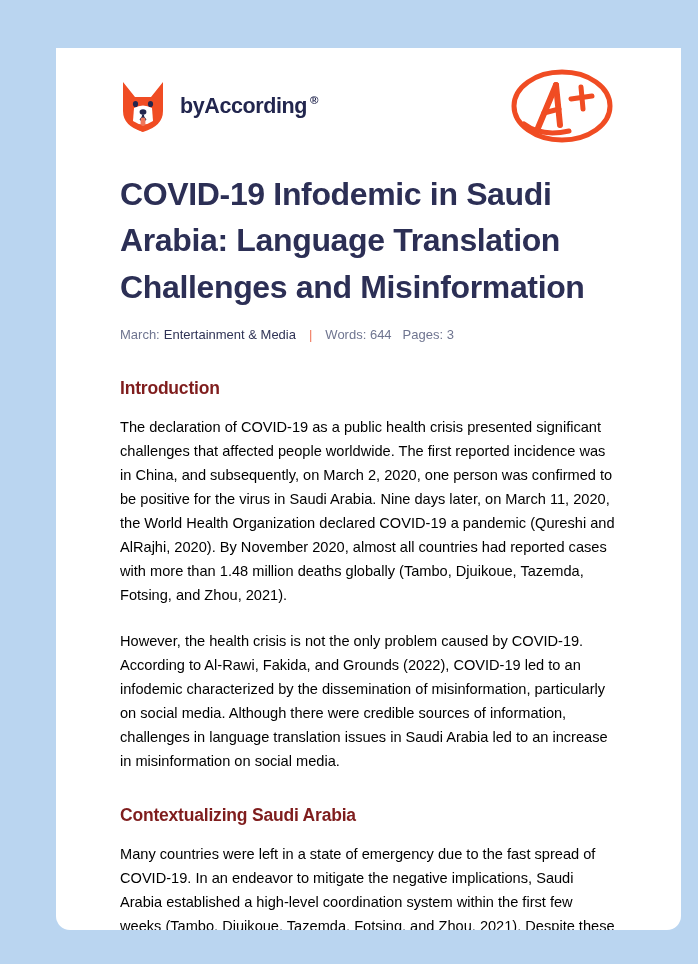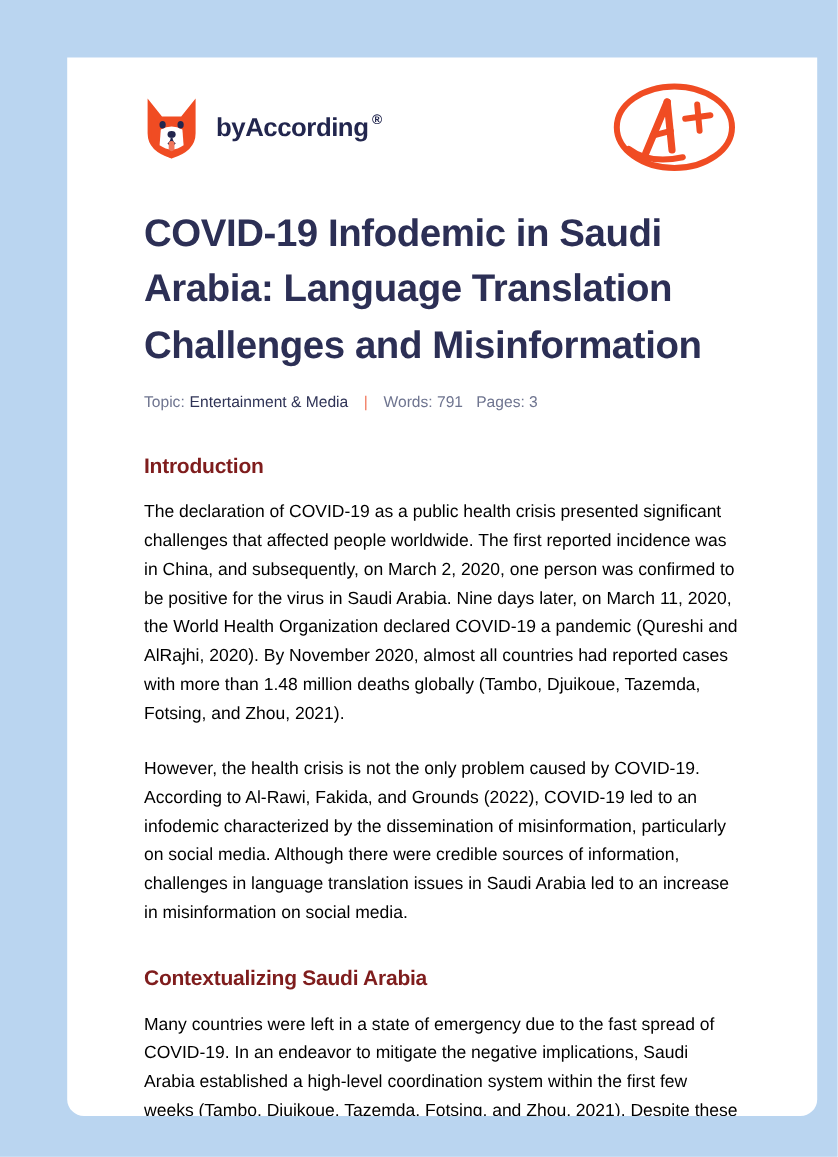--- a/index.html
+++ b/index.html
@@ -163,24 +163,24 @@
         <path d="M49 20 L53 60" fill="none" stroke="#f04c23" stroke-width="6" stroke-linecap="round"></path>
         <path d="M37 48 L52 44" fill="none" stroke="#f04c23" stroke-width="5" stroke-linecap="round"></path>
         <path d="M64 34 L85 31" fill="none" stroke="#f04c23" stroke-width="5" stroke-linecap="round"></path>
         <path d="M74 22 L76 44" fill="none" stroke="#f04c23" stroke-width="5" stroke-linecap="round"></path>
       </svg>
     </div>
 
     <h1 class="doc-title">COVID-19 Infodemic in Saudi Arabia: Language Translation Challenges and Misinformation</h1>
 
     <div class="doc-meta">
-      <span class="meta-label">Topic:</span>
+      <span class="meta-label">March:</span>
       <span class="meta-topic">Entertainment &amp; Media</span>
       <span class="meta-sep">|</span>
-      <span class="meta-words">Words: 791</span>
+      <span class="meta-words">Words: 644</span>
       <span class="meta-pages">Pages: 3</span>
     </div>
 
     <h2 class="section-heading first">Introduction</h2>
     <p class="body-paragraph">The declaration of COVID-19 as a public health crisis presented significant challenges that affected people worldwide. The first reported incidence was in China, and subsequently, on March 2, 2020, one person was confirmed to be positive for the virus in Saudi Arabia. Nine days later, on March 11, 2020, the World Health Organization declared COVID-19 a pandemic (Qureshi and AlRajhi, 2020). By November 2020, almost all countries had reported cases with more than 1.48 million deaths globally (Tambo, Djuikoue, Tazemda, Fotsing, and Zhou, 2021).</p>
     <p class="body-paragraph">However, the health crisis is not the only problem caused by COVID-19. According to Al-Rawi, Fakida, and Grounds (2022), COVID-19 led to an infodemic characterized by the dissemination of misinformation, particularly on social media. Although there were credible sources of information, challenges in language translation issues in Saudi Arabia led to an increase in misinformation on social media.</p>
 
     <h2 class="section-heading">Contextualizing Saudi Arabia</h2>
     <p class="body-paragraph">Many countries were left in a state of emergency due to the fast spread of COVID-19. In an endeavor to mitigate the negative implications, Saudi Arabia established a high-level coordination system within the first few weeks (Tambo, Djuikoue, Tazemda, Fotsing, and Zhou, 2021). Despite these efforts, studies indicate that widespread COVID-19 disinformation</p>
 

